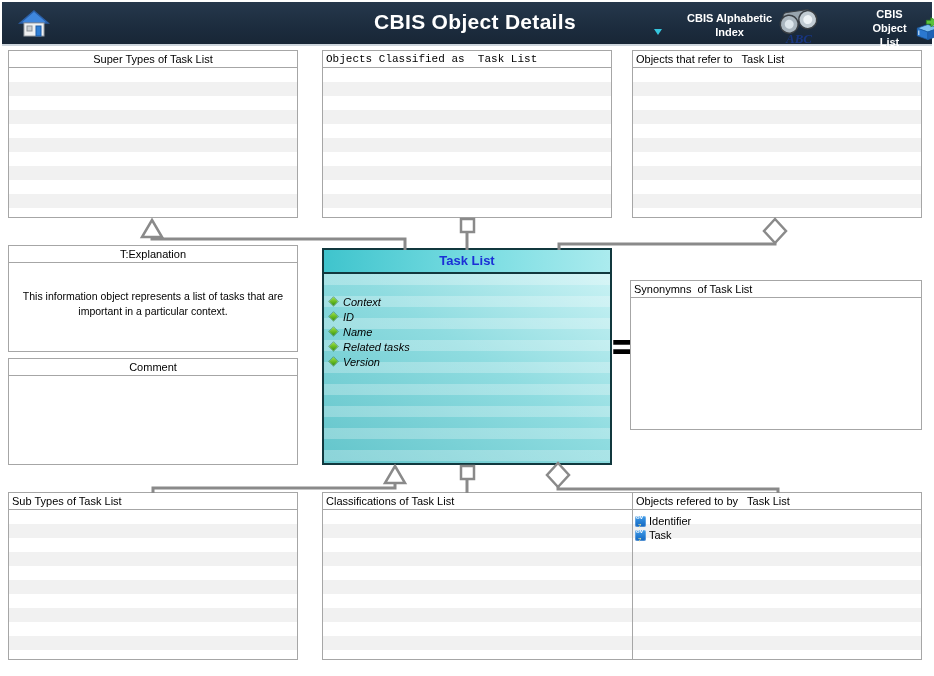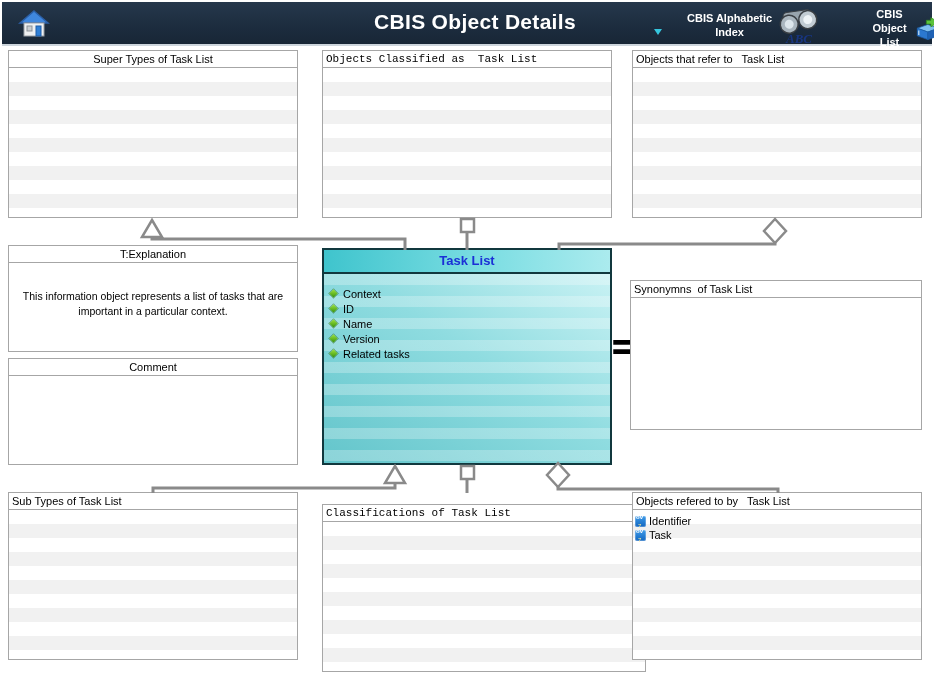--- a/index.html
+++ b/index.html
@@ -37,38 +37,39 @@
   .center{text-align:center;}
   .pbody{position:absolute;top:17px;left:0;right:0;bottom:0;}
   .stripes{background:repeating-linear-gradient(180deg,#ffffff 0 14px,#f1f1f1 14px 28px);}
   #p-super{left:8px;top:50px;width:290px;height:168px;text-align:center;}
   #p-classified{left:322px;top:50px;width:290px;height:168px;font-family:Liberation Mono, monospace;}
   #p-refer{left:632px;top:50px;width:290px;height:168px;}
   #p-expl{left:8px;top:245px;width:290px;height:107px;}
   #p-comment{left:8px;top:358px;width:290px;height:107px;}
   #p-syn{left:630px;top:280px;width:292px;height:150px;}
   #p-sub{left:8px;top:492px;width:290px;height:168px;}
-  #p-class{left:322px;top:504px;width:324px;height:168px;font-family:Liberation Mono, monospace;}
+  #p-class{left:322px;top:492px;width:324px;height:168px;}
   #p-refby{left:632px;top:492px;width:290px;height:168px;}
   .expl-text{font-size:10.5px;line-height:1.45;text-align:center;padding:26px 10px 0;color:#000;}
   
   .obj-box{
     position:absolute;left:322px;top:248px;width:290px;height:217px;
     border:2px solid #11383e;box-sizing:border-box;
   }
   .obj-header{
     height:22px;line-height:22px;text-align:center;font-size:13px;font-weight:bold;color:#1b2fd6;
     background:linear-gradient(90deg,#3fc4cd 0%,#7adde2 55%,#abebee 100%);
     border-bottom:2px solid #11383e;
   }
   .obj-body{
-    position:absolute;top:24px;left:0;right:0;bottom:0;padding-top:12px;
+    position:absolute;top:24px;left:0;right:0;bottom:0;padding-top:20px;
     background:
       repeating-linear-gradient(180deg,rgba(255,255,255,.26) 0 11px,rgba(255,255,255,0) 11px 22px),
       linear-gradient(to top right,#63c5cb 0%,#8fdce0 55%,#c9f2f4 100%);
+    font-style: italic;
   }
   .attr{display:flex;align-items:center;height:15px;font-size:11px;color:#000;padding-left:5px;}
   .bullet{
     width:7px;height:7px;flex:0 0 7px;margin:0 6px 0 1px;
     background:linear-gradient(135deg,#9ee53f,#36910c);
     outline:1px solid rgba(25,85,0,.45);transform:rotate(45deg) scale(.85);
   }
   
   .reflist{padding-top:4px;}
   .refitem{display:flex;align-items:center;height:14px;font-size:11px;color:#000;padding-left:2px;cursor:pointer;}
@@ -171,25 +172,25 @@
     <div class="attr">
       <span class="bullet"></span>
       <span>ID</span>
     </div>
     <div class="attr">
       <span class="bullet"></span>
       <span>Name</span>
     </div>
     <div class="attr">
       <span class="bullet"></span>
+      <span>Related tasks</span>
+    </div>
+    <div class="attr">
+      <span class="bullet"></span>
       <span>Version</span>
-    </div>
-    <div class="attr">
-      <span class="bullet"></span>
-      <span>Related tasks</span>
     </div>
   </div>
 </div>
 
 <div class="equals">=</div>
 
 <div class="panel" id="p-syn">
   <div class="ptitle">Synonymns  of Task List</div>
   <div class="pbody"></div>
 </div>

